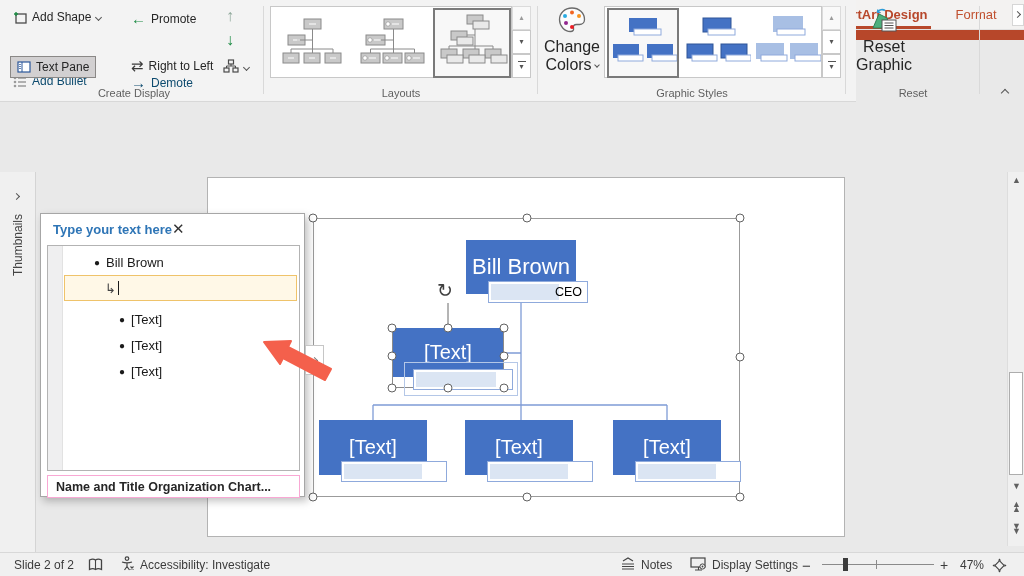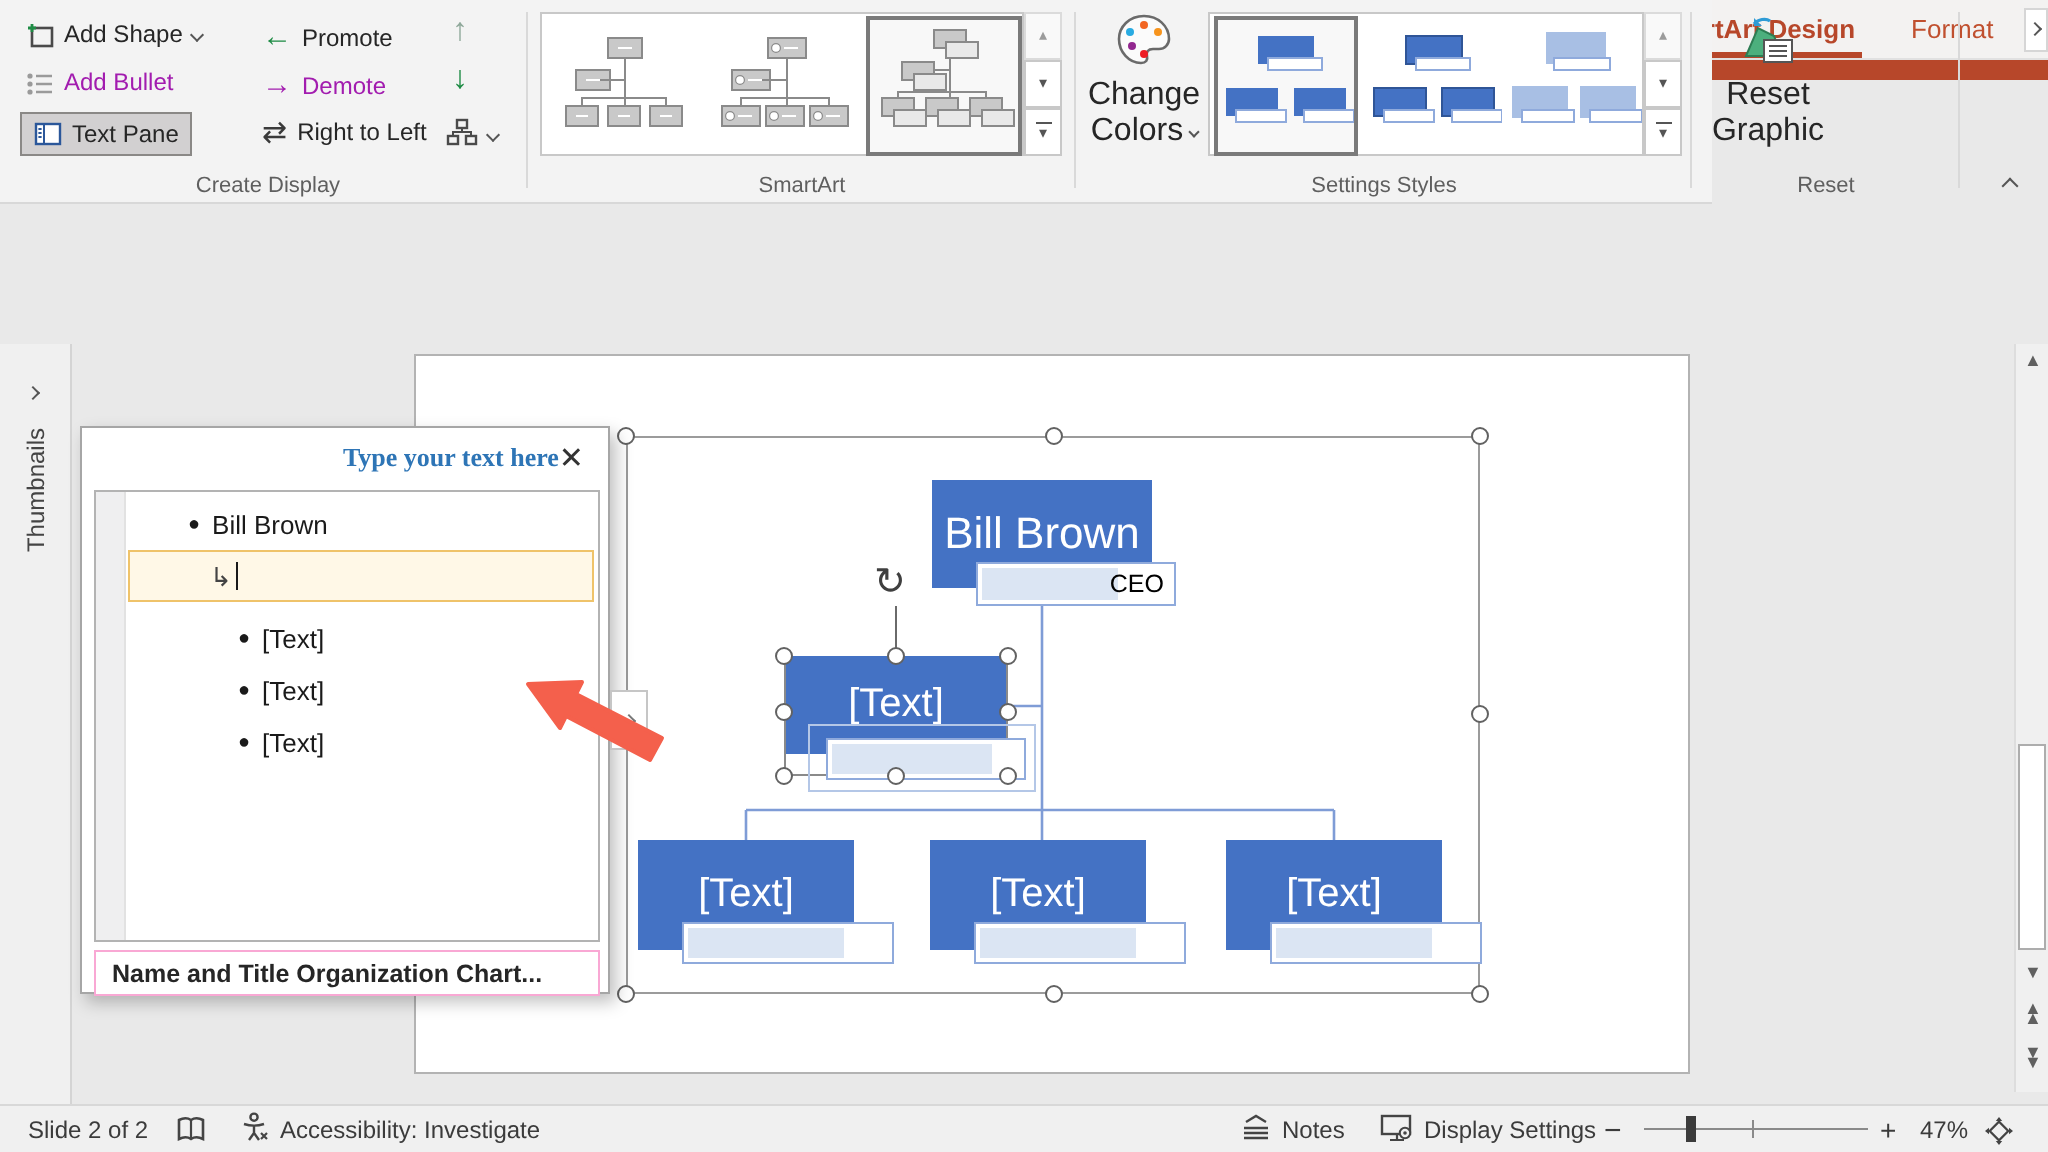--- a/index.html
+++ b/index.html
@@ -36,21 +36,21 @@
   .tab.context { color:#C0502F; }
 
   
   .ribbon { left:0; top:70; width:856px; height:102px; background:#f3f3f3;
             border-bottom:1px solid #d8d8d8; }
   .grp-label { position:absolute; bottom:3px; left:0; right:0; text-align:center;
                font-size:11px; color:#5f5f5f; }
   .vdiv { position:absolute; top:6px; height:88px; width:1px; background:#d9d9d9; }
   .sbtn { display:flex; align-items:center; gap:5px; font-size:12px; color:#262626;
           padding:1px 3px; white-space:nowrap; }
-  .sbtn.disabled { color:#a21caf; }
+  .sbtn.disabled { color:#0c4a6e;margin-top:40px; }
   .green { color:#1E8C45; }
   .graygreen { color:#8fa89a; }
   .icon12 { width:14px; height:13px; display:inline-block; position:relative; }
   .gallery { background:#fff; border:1px solid #c8c8c8; position:absolute; }
   .gcell { position:absolute; background:#fff; }
   .gcell.sel { border:2px solid #7a7a7a; background:#f8f8f8; }
   .scrollcol { position:absolute; width:19px; display:flex; flex-direction:column; }
   .scrollcol .sc { flex:1; border:1px solid #c8c8c8; background:#fff; display:flex;
                    align-items:center; justify-content:center; font-size:8px; color:#555;
                    flex-direction:column; line-height:1; }
@@ -69,21 +69,21 @@
   .frame { position:absolute; border:1px solid #9b9b9b; z-index:4; }
   .blue-box { position:absolute; background:#4472C4; color:#fff; display:flex;
               align-items:center; justify-content:center; z-index:5; }
   .sub-box { position:absolute; background:#fff; border:1px solid #8FAADC; z-index:5; }
   .sub-fill { position:absolute; left:2px; top:2px; bottom:2px; background:#dbe5f3; }
 
   
   .textpane { position:absolute; left:40px; top:41px; width:265px; height:284px; background:#fff;
               border:1px solid #a6a6a6; box-shadow:3px 4px 8px rgba(0,0,0,.25); z-index:20; }
   .tp-header { height:30px; display:flex; align-items:center; padding:0 12px;
-               justify-content:flex-end;font-family:Liberation Serif, serif; }
+               justify-content:flex-start; }
   .tp-title { color:#2E75B6; font-weight:bold; font-size:13px; }
   .tp-list { position:absolute; left:6px; top:31px; width:253px; height:226px;
              border:1px solid #b3b3b3; background:#fff; }
   .tp-gutter { position:absolute; left:0; top:0; bottom:0; width:15px; background:#efeff0;
                border-right:1px solid #e2e2e2; }
   .tp-row { position:absolute; left:16px; right:2px; height:24px; display:flex;
             align-items:center; font-size:13px; color:#1a1a1a; }
   .tp-row.sel { background:#FFF8E7; border:1px solid #EFC36A; height:26px; }
   .cursorbar { width:1px; height:14px; background:#1a1a1a; margin-left:2px; }
   .tp-footer { position:absolute; left:6px; top:261px; width:253px; height:23px;
@@ -301,21 +301,21 @@
               </g>
               <path d="M40 18v20M14 38v-3h44v3M32 24h8" stroke="#8a8a8a" fill="none"></path>
             </svg>
         </div>
       </div>
       <div class="scrollcol" style="left:245px;top:6px;height:72px">
         <div class="sc dim">▴</div>
         <div class="sc">▾</div>
         <div class="sc"><span style="width:8px;border-top:1px solid #555;margin-bottom:1px"></span>▾</div>
       </div>
-      <div class="grp-label">SmartArt</div>
+      <div class="grp-label">Layouts</div>
     </div>
 
     <div class="vdiv" style="left:537px"></div>
 
     <div class="abs" style="left:541px;top:0;width:302px;height:102px">
       <div class="bigbtn" style="left:2px;top:6px;width:58px">
         <span>
           <svg width="30" height="28" viewBox="0 0 30 28">
               <path d="M15 2C7.5 2 2.5 7.5 2.5 13.5c0 6.5 5 12 11 12 2.5 0 3.5-1.5 3-3.5-.5-2 .5-3.5 3-3.5h3c2.8 0 5-2.2 5-5C27.5 7 22 2 15 2z" fill="#fbfbfb" stroke="#6a6a6a" stroke-width="1.3"></path>
               <circle cx="8" cy="10" r="2" fill="#29ABE2"></circle>
@@ -364,21 +364,21 @@
               <rect x="37" y="33" width="28" height="16" fill="#a8bfe4"></rect>
               <rect x="42" y="45" width="26" height="6" fill="#fff" stroke="#8FAADC"></rect>
             </svg>
         </div>
       </div>
       <div class="scrollcol" style="left:281px;top:6px;height:72px">
         <div class="sc dim">▴</div>
         <div class="sc">▾</div>
         <div class="sc"><span style="width:8px;border-top:1px solid #555;margin-bottom:1px"></span>▾</div>
       </div>
-      <div class="grp-label">Settings Styles</div>
+      <div class="grp-label">Graphic Styles</div>
     </div>
 
     <div class="vdiv" style="left:845px"></div>
 
     <div class="abs" style="left:849px;top:0;width:128px;height:102px">
       <div class="bigbtn" style="left:8px;top:6px;width:54px">
         <span>
           <svg width="30" height="28" viewBox="0 0 30 28">
               <path d="M8 6C10 3.5 14 3 16 4.5" fill="none" stroke="#2E9BD6" stroke-width="1.6"></path>
               <path d="M8 3v4h4z" fill="#2E9BD6"></path>

